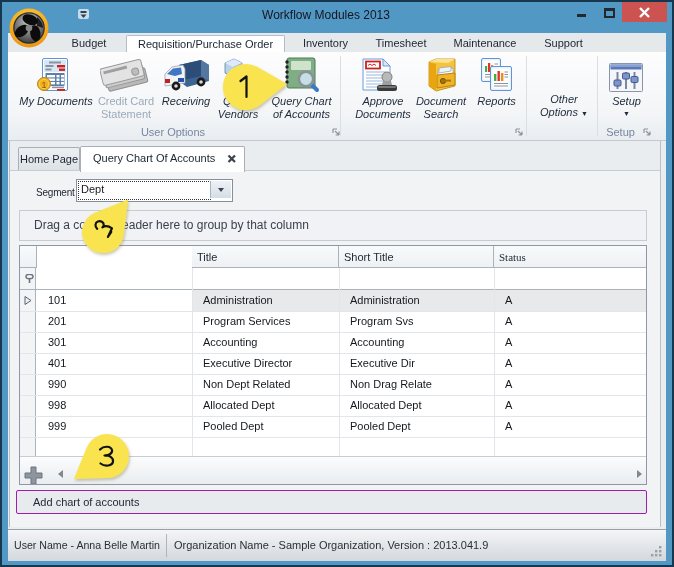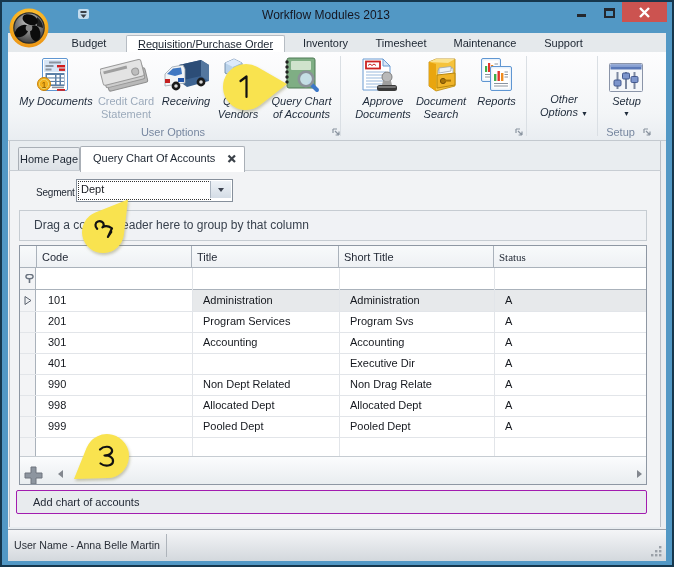--- a/index.html
+++ b/index.html
@@ -12,21 +12,21 @@
   #title{left:2px;top:2px;width:670px;height:31px;background:#5298c5;}
   #titletext{left:0;top:8px;width:652px;text-align:center;font-size:12px;color:#15151f;}
   #minb{left:577px;top:14px;width:9px;height:3px;background:#24272d;}
   #maxb{left:604px;top:8px;width:7px;height:5px;border:2px solid #24272d;border-top-width:3px;}
   #closeb{left:622px;top:2px;width:45px;height:20px;background:#cc5350;color:#fff;
           font-size:13px;font-weight:bold;text-align:center;line-height:19px;}
   
   #tabstrip{left:8px;top:33px;width:658px;height:19px;background:#e5e9ec;border-bottom:1px solid #d0d5da;}
   .rtab{position:absolute;top:0;height:19px;line-height:20px;font-size:11px;color:#1b2430;text-align:center;}
   #seltab{left:126px;top:35px;width:157px;height:17px;background:#fff;border:1px solid #b6bcc3;border-bottom:none;
-          border-radius:2px 2px 0 0;line-height:17px;font-size:11px;color:#1b2430;text-align:center;text-decoration:underline;}
+          border-radius:2px 2px 0 0;line-height:17px;font-size:11px;color:#1b2430;text-align:center;}
   
   #ribbon{left:8px;top:52px;width:658px;height:88px;background:linear-gradient(#fdfdfe,#f3f5f7 70%,#e9edf1);border-bottom:1px solid #c3c9cf;}
   .rcap{position:absolute;top:74px;height:13px;font-size:11px;color:#7787a0;text-align:center;}
   .rsep{position:absolute;top:4px;height:80px;width:1px;background:#dadfe4;}
   .blab{position:absolute;font-size:11px;color:#1e2a3a;text-align:center;line-height:13px;font-style:italic;}
   .blabd{position:absolute;font-size:11px;color:#9caabb;text-align:center;line-height:13px;}
   
   #dtabbar{left:9px;top:141px;width:652px;height:29px;background:#e9edf0;border-left:1px solid #b9bfc6;border-right:1px solid #b9bfc6;box-sizing:border-box;}
   #hometab{left:8px;top:6px;width:60px;height:22px;background:linear-gradient(#eceff2,#dde2e7);
            border:1px solid #a9afb6;border-bottom:none;border-radius:2px 2px 0 0;
@@ -131,21 +131,20 @@
   <div id="combobtn">
       <div id="comboarr"></div>
     </div>
 </div>
 
 <div class="abs" id="groupby"><span style="margin-left:14px;">Drag a column header here to group by that column</span></div>
 
 <div class="abs" id="grid">
 
   <div class="hcell" style="left:0;width:17px;padding-left:0;"></div>
-  <div class="hcell" style="left:17px;width:155px;">Code</div>
   <div class="hcell" style="left:172px;width:147px;">Title</div>
   <div class="hcell" style="left:319px;width:155px;">Short Title</div>
   <div class="hcell" style="left:474px;width:152px;border-right:none;font-family:Liberation Serif, serif;">Status</div>
 
   <div class="ind" style="top:22px;height:22px;border-bottom:1px solid #aab2bb;"></div>
   <div style="position:absolute;left:16px;top:22px;width:610px;height:22px;border-bottom:1px solid #aab2bb;box-sizing:border-box;"></div>
   <svg style="position:absolute;left:5px;top:28px;" width="9" height="10">
     <ellipse cx="4.5" cy="2.5" rx="3.6" ry="2.2" fill="none" stroke="#6b7480" stroke-width="1.4"></ellipse>
     <line x1="4.5" y1="4.5" x2="4.5" y2="9" stroke="#6b7480" stroke-width="1.6"></line>
   </svg>
@@ -176,20 +175,21 @@
   <div class="dcell" style="left:474px;top:44px;">A</div>
   <div class="dcell" style="left:17px;top:65px;">201</div>
   <div class="dcell" style="left:172px;top:65px;">Program Services</div>
   <div class="dcell" style="left:319px;top:65px;">Program Svs</div>
   <div class="dcell" style="left:474px;top:65px;">A</div>
   <div class="dcell" style="left:17px;top:86px;">301</div>
   <div class="dcell" style="left:172px;top:86px;">Accounting</div>
   <div class="dcell" style="left:319px;top:86px;">Accounting</div>
   <div class="dcell" style="left:474px;top:86px;">A</div>
   <div class="dcell" style="left:17px;top:107px;">401</div>
+  <div class="dcell" style="left:172px;top:107px;">Executive Director</div>
   <div class="dcell" style="left:319px;top:107px;">Executive Dir</div>
   <div class="dcell" style="left:474px;top:107px;">A</div>
   <div class="dcell" style="left:17px;top:128px;">990</div>
   <div class="dcell" style="left:172px;top:128px;">Non Dept Related</div>
   <div class="dcell" style="left:319px;top:128px;">Non Drag Relate</div>
   <div class="dcell" style="left:474px;top:128px;">A</div>
   <div class="dcell" style="left:17px;top:149px;">998</div>
   <div class="dcell" style="left:172px;top:149px;">Allocated Dept</div>
   <div class="dcell" style="left:319px;top:149px;">Allocated Dept</div>
   <div class="dcell" style="left:474px;top:149px;">A</div>
@@ -205,20 +205,21 @@
     <div style="position:absolute;left:38px;top:13px;width:0;height:0;border-top:4px solid transparent;border-bottom:4px solid transparent;border-right:5px solid #82878e;"></div>
     <div style="position:absolute;left:617px;top:13px;width:0;height:0;border-top:4px solid transparent;border-bottom:4px solid transparent;border-left:5px solid #82878e;"></div>
   </div>
 </div>
 
 <div class="abs" id="addband"><span style="margin-left:16px;">Add chart of accounts</span></div>
 
 <div class="abs" id="status">
   <div id="statussep"></div>
   <div style="position:absolute;left:6px;top:9px;font-size:10.6px;">User Name - Anna Belle Martin</div>
+  <div style="position:absolute;left:166px;top:9px;">Organization Name - Sample Organization, Version : 2013.041.9</div>
   <svg style="position:absolute;right:3px;bottom:3px;" width="13" height="13">
     <g fill="#9aa0a8">
         <rect x="9" y="1" width="2.4" height="2.4"></rect>
         <rect x="9" y="5" width="2.4" height="2.4"></rect>
         <rect x="5" y="5" width="2.4" height="2.4"></rect>
         <rect x="9" y="9" width="2.4" height="2.4"></rect>
         <rect x="5" y="9" width="2.4" height="2.4"></rect>
         <rect x="1" y="9" width="2.4" height="2.4"></rect>
       </g>
   </svg>

